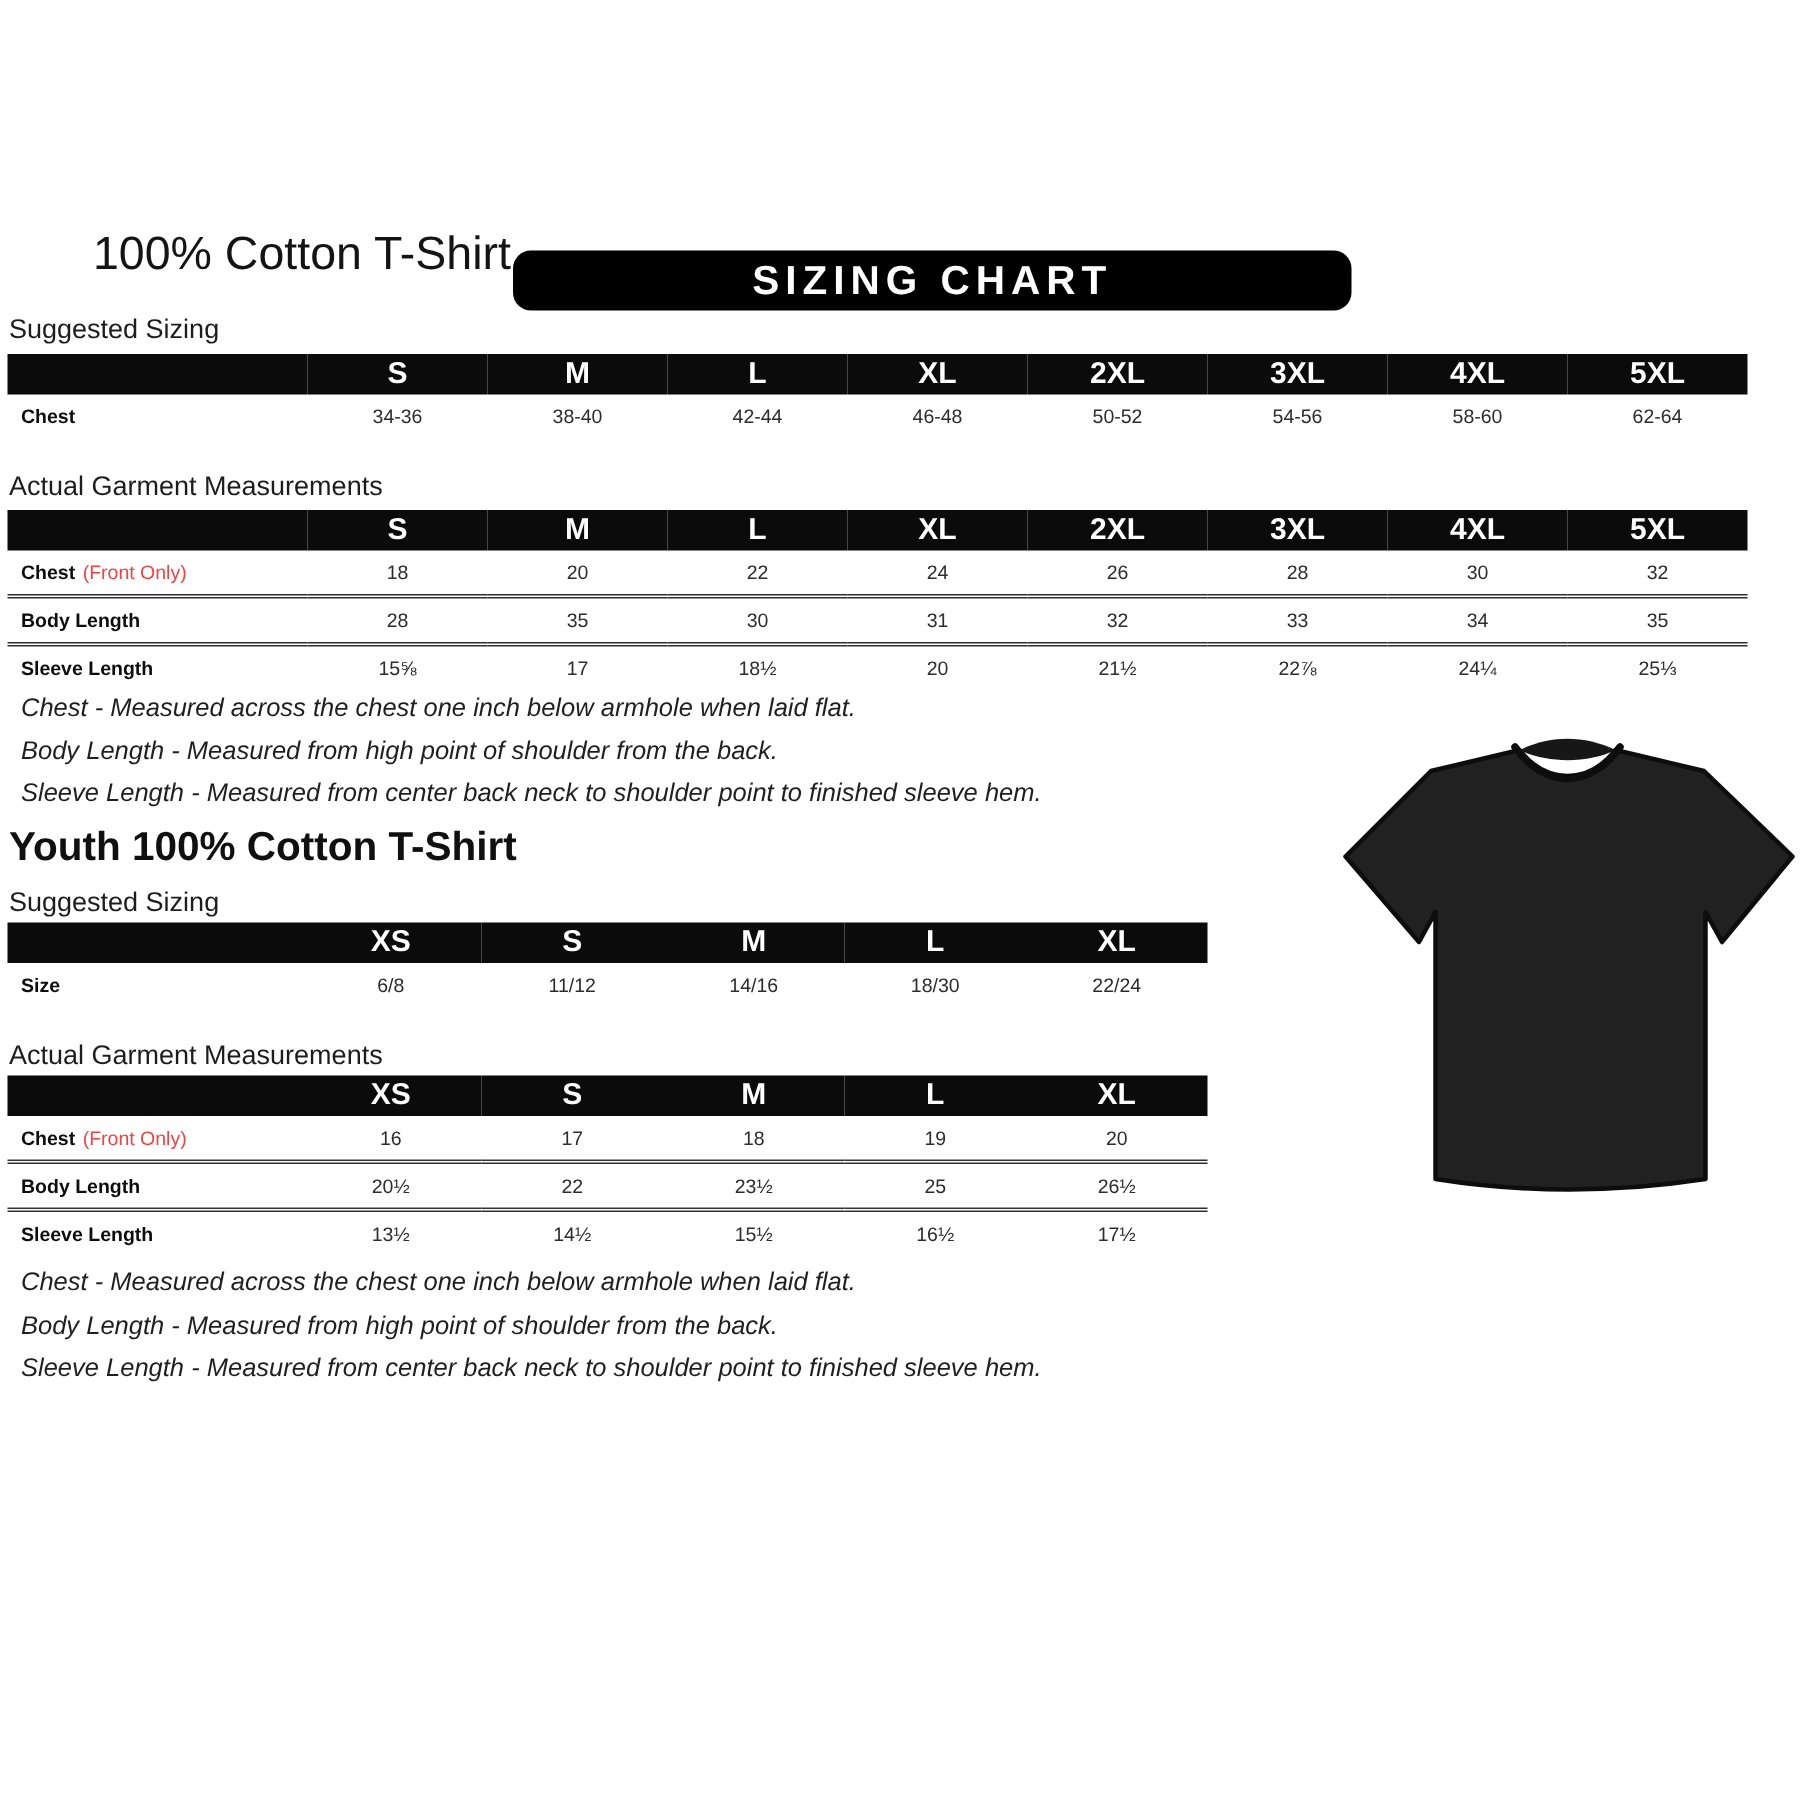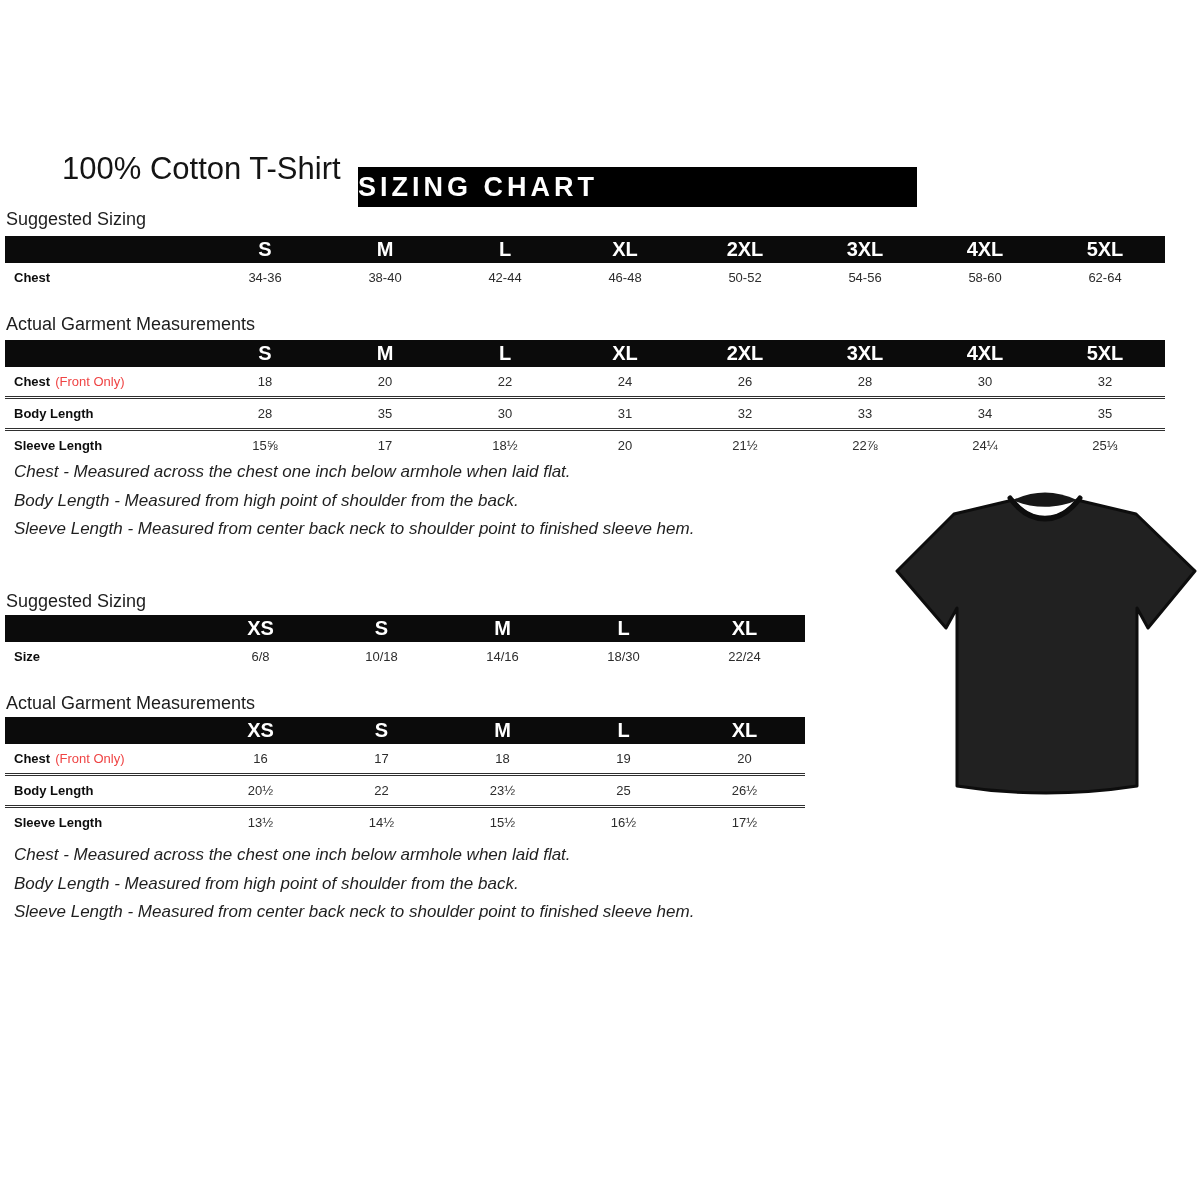--- a/index.html
+++ b/index.html
@@ -1,23 +1,23 @@
 <!DOCTYPE html>
 <html><head>
 <meta charset="utf-8">
 <style>
   html,body{margin:0;padding:0;background:#fff;}
   .sheet{position:relative;width:1200px;height:1200px;background:#ffffff;
          font-family:"Liberation Sans","DejaVu Sans",sans-serif;overflow:hidden;}
   .abs{position:absolute;}
 
   #title{left:14px;top:151px;font-size:31px;color:#141414;letter-spacing:0;margin-left:48px;}
-  #banner{left:358px;top:167px;width:559px;height:40px;background:#000;
+  #banner{left:342px;top:167px;width:559px;height:40px;background:#000;
           color:#fff;font-weight:bold;font-size:27px;letter-spacing:4px;
-          line-height:40px;}
+          text-align:center;line-height:40px;border-radius:12px;}
   .sec{font-size:18px;color:#1d1d1d;}
   #sug1{left:6px;top:209px;}
   #agm1{left:6px;top:314px;}
   #sug2{left:6px;top:591px;}
   #agm2{left:6px;top:693px;}
 
   table.tbl{border-collapse:collapse;table-layout:fixed;}
   .tbl th{background:#0b0b0b;color:#ffffff;font-size:20px;height:27px;
           font-weight:bold;padding:0;text-align:center;}
   .tbl td{font-size:13px;color:#2d2d2d;height:29px;text-align:center;
@@ -153,20 +153,21 @@
       </tr>
     </tbody>
   </table>
 
   <div class="abs notes" id="notes1">
     <div>Chest - Measured across the chest one inch below armhole when laid flat.</div>
     <div>Body Length - Measured from high point of shoulder from the back.</div>
     <div>Sleeve Length - Measured from center back neck to shoulder point to finished sleeve hem.</div>
   </div>
 
+  <div class="abs" id="ytitle">Youth 100% Cotton T-Shirt</div>
 
   <div class="abs sec" id="sug2">Suggested Sizing</div>
 
   <table class="abs tbl" id="t3">
     <colgroup>
         <col style="width:195px">
         <col style="width:121px">
         <col style="width:121px">
         <col style="width:121px">
         <col style="width:121px">
@@ -179,21 +180,21 @@
         <th>S</th>
         <th>M</th>
         <th>L</th>
         <th>XL</th>
       </tr>
     </thead>
     <tbody>
       <tr>
         <td class="lbl"><span>Size</span><span class="sfx"></span></td>
         <td>6/8</td>
-        <td>10/18</td>
+        <td>11/12</td>
         <td>14/16</td>
         <td>18/30</td>
         <td>22/24</td>
       </tr>
     </tbody>
   </table>
 
   <div class="abs sec" id="agm2">Actual Garment Measurements</div>
 
   <table class="abs tbl" id="t4">

